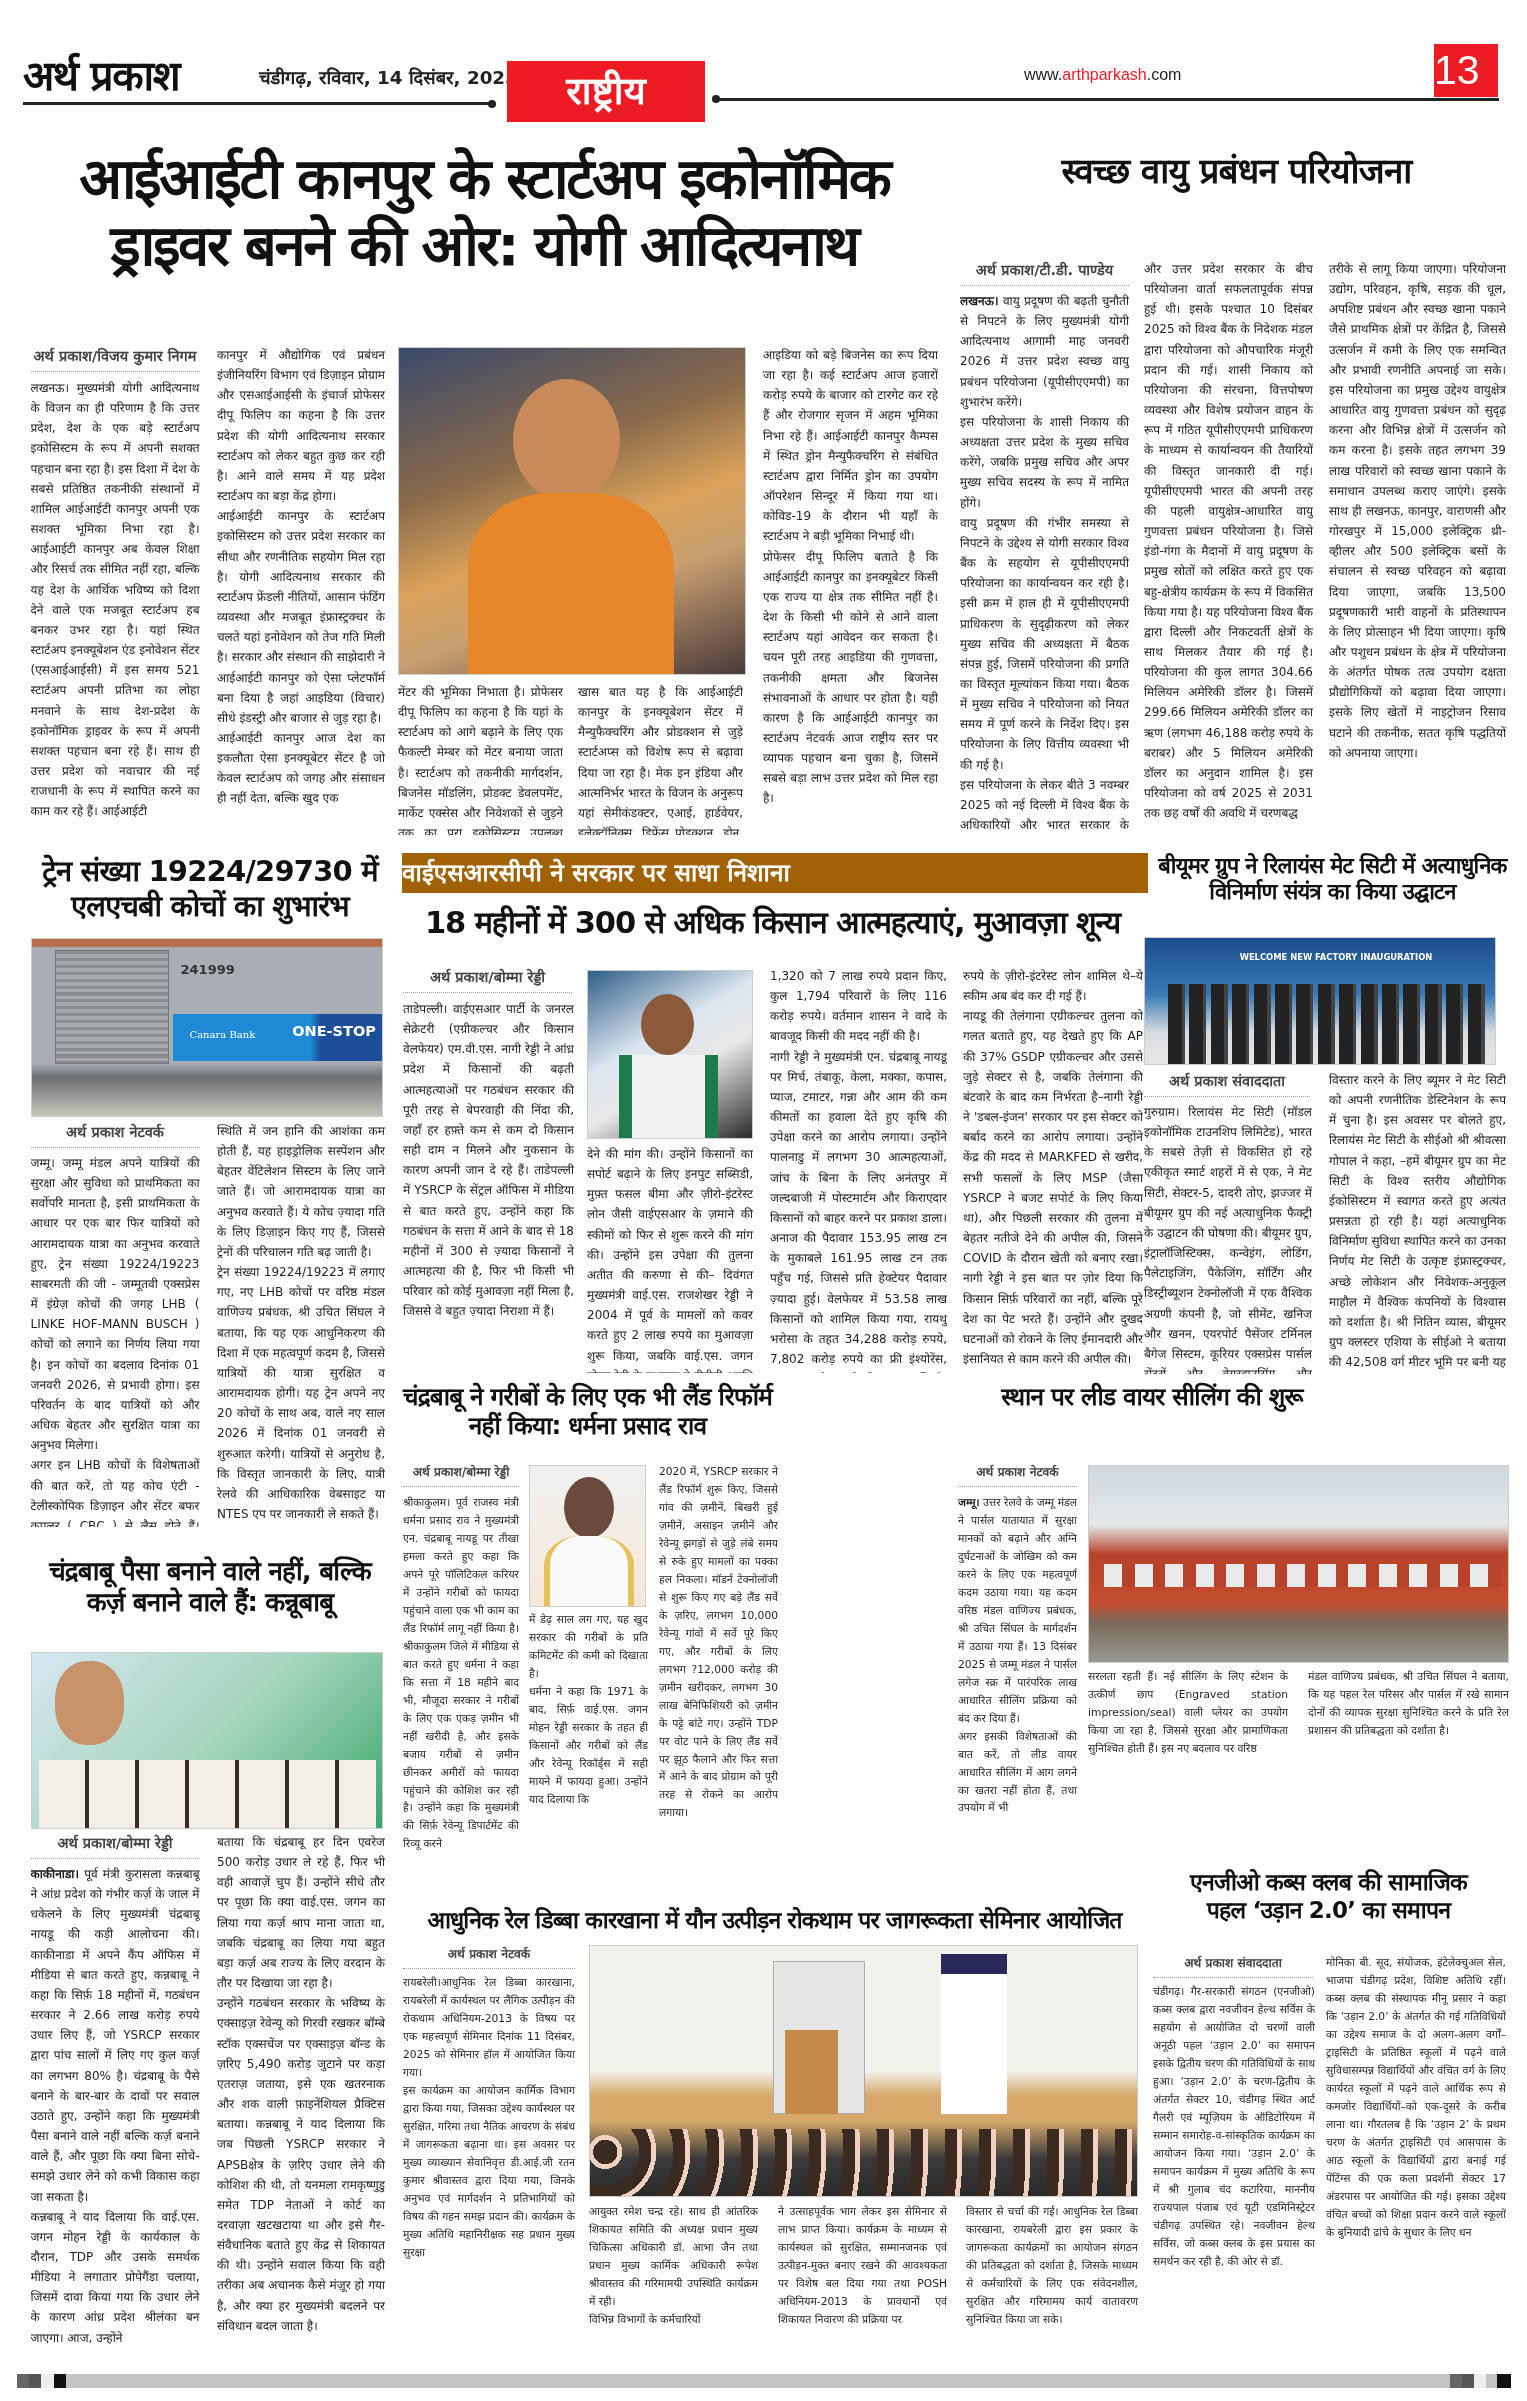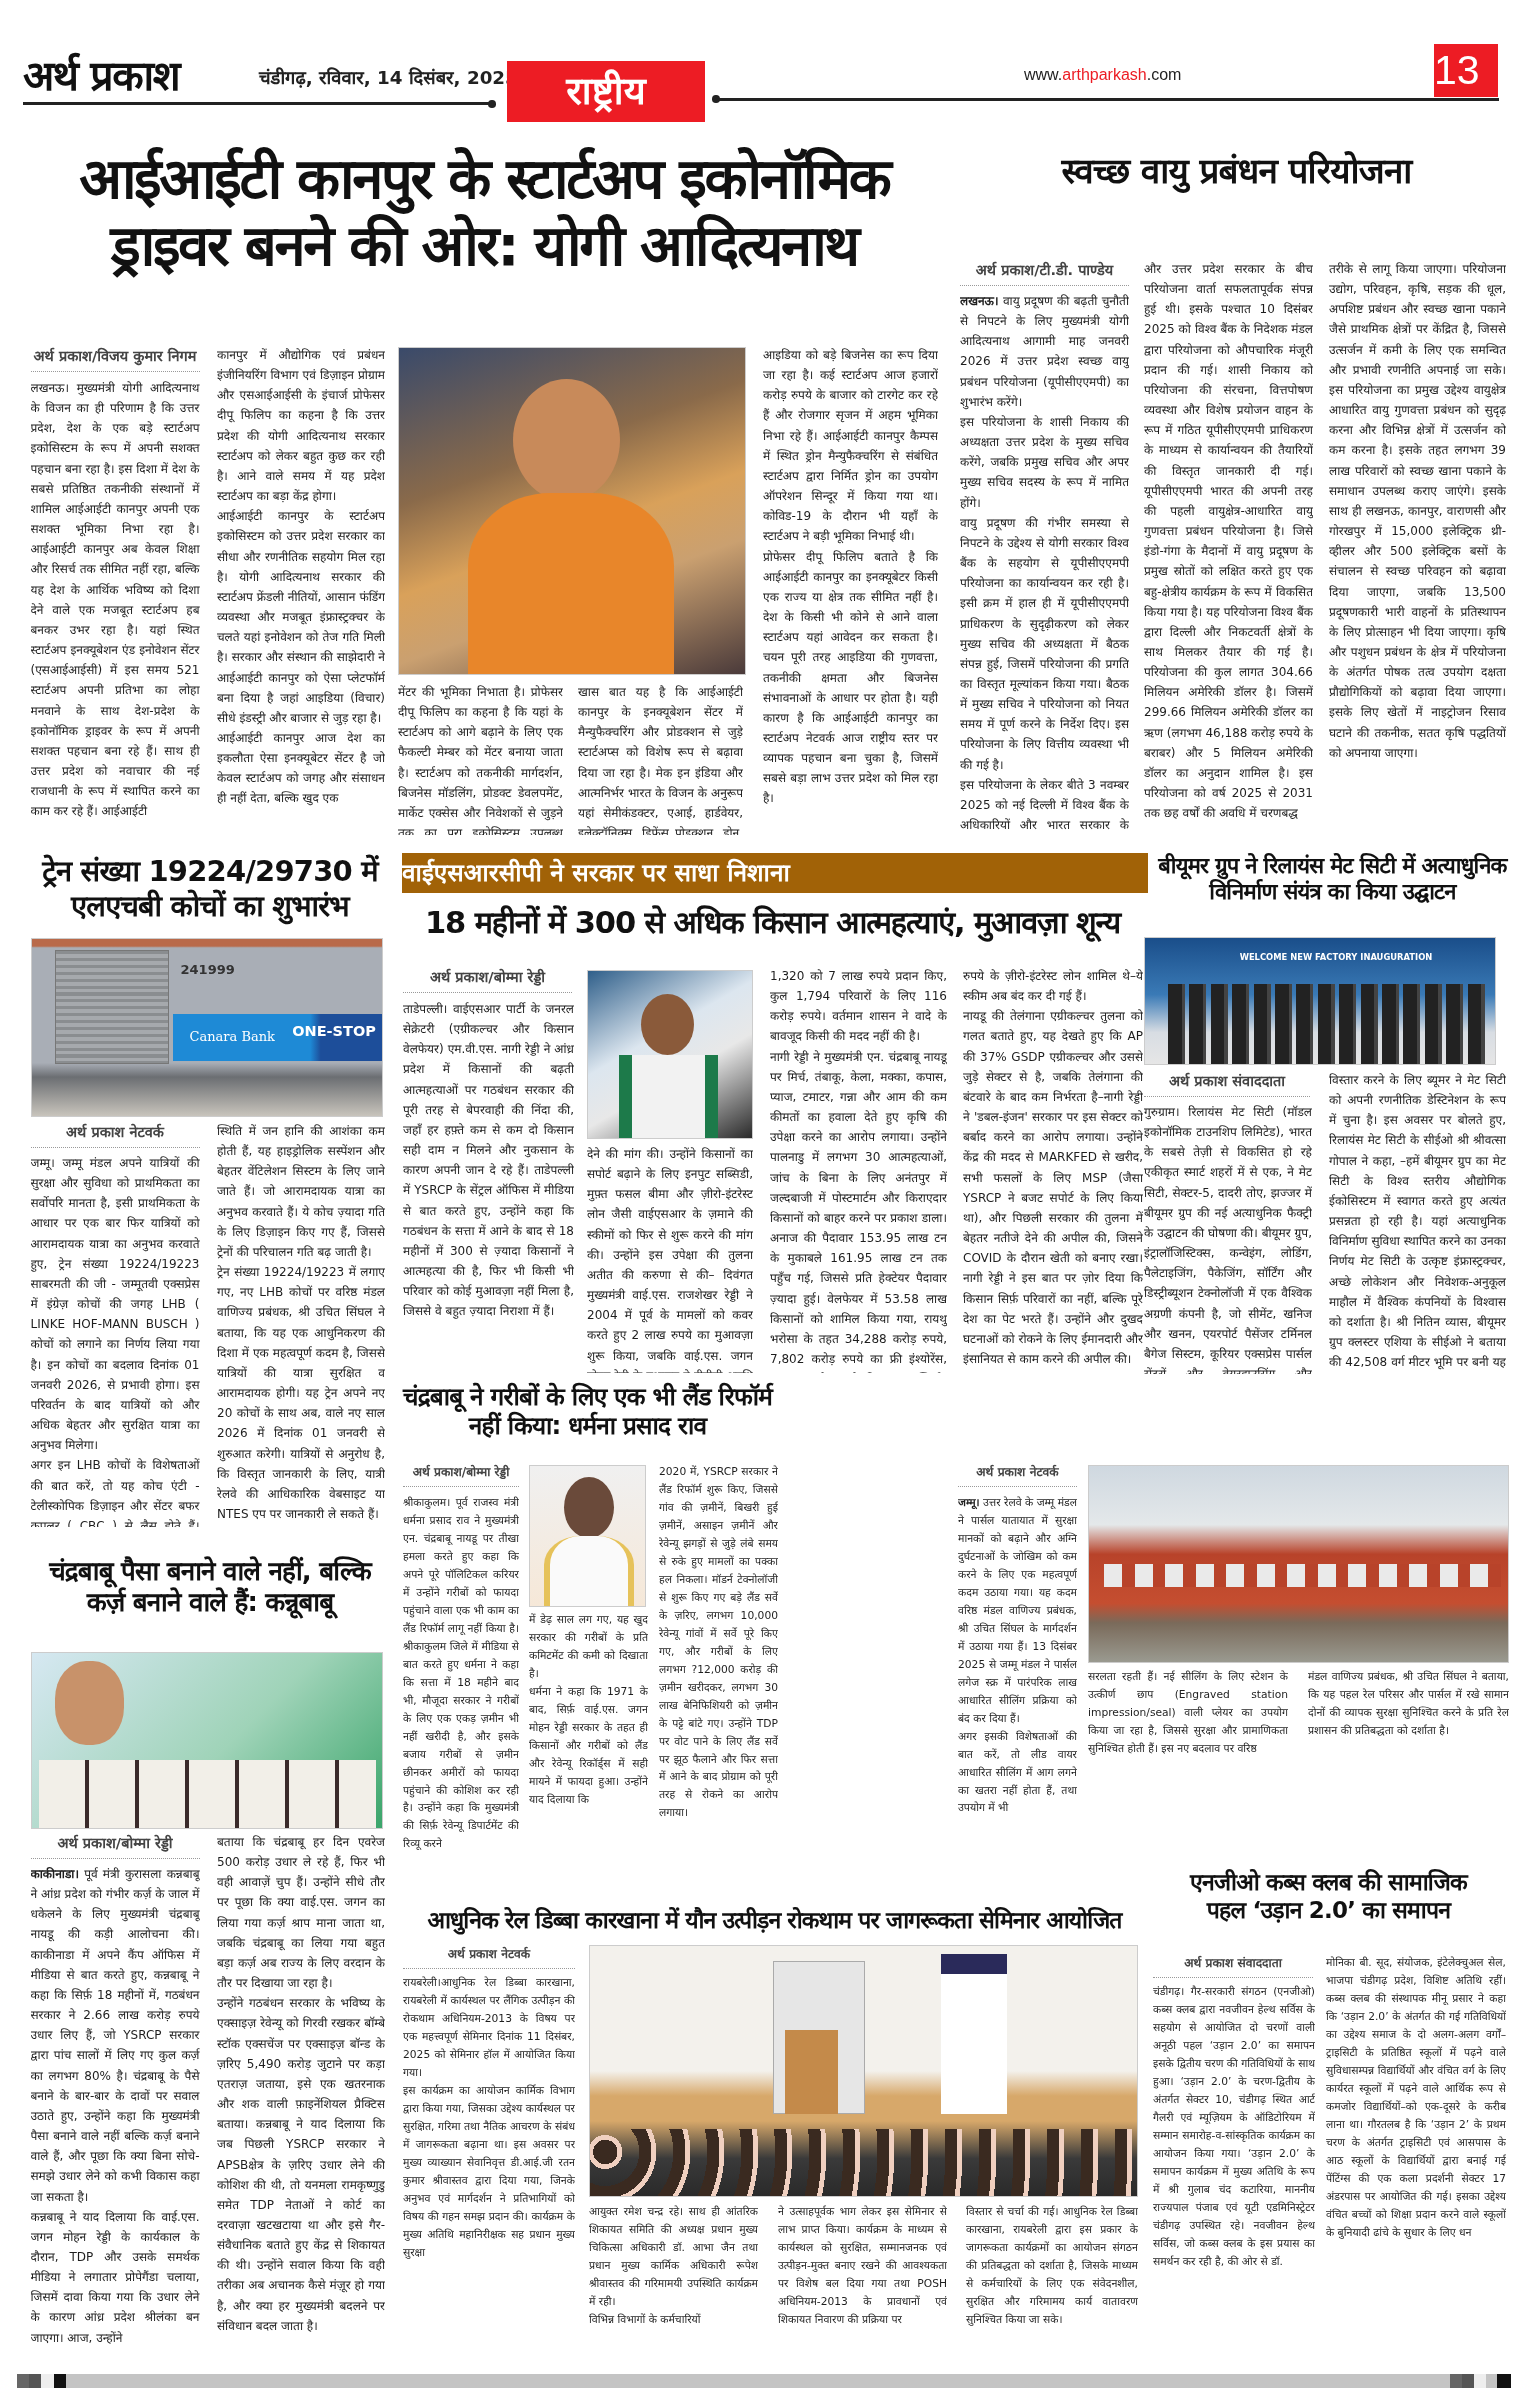--- a/index.html
+++ b/index.html
@@ -68,21 +68,21 @@
 <div class="abs body-text" style="left:1329px;top:259px;width:177px;height:574px;overflow:hidden">तरीके से लागू किया जाएगा। परियोजना उद्योग, परिवहन, कृषि, सड़क की धूल, अपशिष्ट प्रबंधन और स्वच्छ खाना पकाने जैसे प्राथमिक क्षेत्रों पर केंद्रित है, जिससे उत्सर्जन में कमी के लिए एक समन्वित और प्रभावी रणनीति अपनाई जा सके। इस परियोजना का प्रमुख उद्देश्य वायुक्षेत्र आधारित वायु गुणवत्ता प्रबंधन को सुदृढ़ करना और विभिन्न क्षेत्रों में उत्सर्जन को कम करना है। इसके तहत लगभग 39 लाख परिवारों को स्वच्छ खाना पकाने के समाधान उपलब्ध कराए जाएंगे। इसके साथ ही लखनऊ, कानपुर, वाराणसी और गोरखपुर में 15,000 इलेक्ट्रिक थ्री-व्हीलर और 500 इलेक्ट्रिक बसों के संचालन से स्वच्छ परिवहन को बढ़ावा दिया जाएगा, जबकि 13,500 प्रदूषणकारी भारी वाहनों के प्रतिस्थापन के लिए प्रोत्साहन भी दिया जाएगा। कृषि और पशुधन प्रबंधन के क्षेत्र में परियोजना के अंतर्गत पोषक तत्व उपयोग दक्षता प्रौद्योगिकियों को बढ़ावा दिया जाएगा। इसके लिए खेतों में नाइट्रोजन रिसाव घटाने की तकनीक, सतत कृषि पद्धतियों को अपनाया जाएगा।</div>
 
 <div class="abs headline" style="left:30.5px;top:854px;width:359px;font-size:29px;letter-spacing:-0.8px">
   <div>ट्रेन संख्या 19224/29730 में</div>
   <div>एलएचबी कोचों का शुभारंभ</div>
 </div>
 <div class="abs photo" style="left:30.5px;top:938px;width:352px;height:179px;background:linear-gradient(180deg,#b96a4a 0%,#b96a4a 4%,#a9aeb6 5%,#a9aeb6 70%,#6b6e72 78%,#c8c4bc 100%)">
   <div style="position:absolute;left:23px;top:10.7px;width:114px;height:114px;background:repeating-linear-gradient(180deg,#8a8d90 0 3.1px,#a6a9ad 3.1px 6.9px);border:1.5px solid #777"></div>
   <div style="position:absolute;left:149px;top:23px;font-size:13px;font-weight:700;color:#333">241999</div>
   <div style="position:absolute;left:141px;top:75px;width:211px;height:47px;background:linear-gradient(90deg,#1e8ad6 0%,#1e8ad6 65%,#1d4e9a 70%,#1d4e9a 100%)">
-    <span style="position:absolute;left:17px;top:15.3px;font-size:13px;color:#fff;font-family:'DejaVu Serif',serif">Canara Bank</span>
+    <span style="position:absolute;left:17px;top:15.3px;font-size:10px;color:#fff;font-family:'DejaVu Serif',serif">Canara Bank</span>
     <span style="position:absolute;right:7.6px;top:9.2px;font-size:14.5px;font-weight:900;color:#fff">ONE-STOP</span>
   </div>
 </div>
 <div class="abs byline" style="left:30.5px;top:1121px;width:169px">अर्थ प्रकाश नेटवर्क</div>
 <div class="abs body-text" style="left:30.5px;top:1153px;width:169px;height:374px;overflow:hidden;white-space:pre-line">जम्मू। जम्मू मंडल अपने यात्रियों की सुरक्षा और सुविधा को प्राथमिकता का सर्वोपरि मानता है, इसी प्राथमिकता के आधार पर एक बार फिर यात्रियों को आरामदायक यात्रा का अनुभव करवाते हुए, ट्रेन संख्या 19224/19223 साबरमती की जी - जम्मूतवी एक्सप्रेस में इंग्रेज़ कोचों की जगह LHB ( LINKE HOF-MANN BUSCH ) कोचों को लगाने का निर्णय लिया गया है। इन कोचों का बदलाव दिनांक 01 जनवरी 2026, से प्रभावी होगा। इस परिवर्तन के बाद यात्रियों को और अधिक बेहतर और सुरक्षित यात्रा का अनुभव मिलेगा।
 अगर इन LHB कोचों के विशेषताओं की बात करें, तो यह कोच एंटी - टेलीस्कोपिक डिज़ाइन और सेंटर बफर कपलर ( CBC ) से लैस होते हैं। जिनसे दुर्घटना की</div>
 <div class="abs body-text" style="left:217px;top:1121px;width:168px;height:406px;overflow:hidden;white-space:pre-line">स्थिति में जन हानि की आशंका कम होती हैं, यह हाइड्रोलिक सस्पेंशन और बेहतर वेंटिलेशन सिस्टम के लिए जाने जाते हैं। जो आरामदायक यात्रा का अनुभव करवाते हैं। ये कोच ज़्यादा गति के लिए डिज़ाइन किए गए हैं, जिससे ट्रेनों की परिचालन गति बढ़ जाती है।
 ट्रेन संख्या 19224/19223 में लगाए गए, नए LHB कोचों पर वरिष्ठ मंडल वाणिज्य प्रबंधक, श्री उचित सिंघल ने बताया, कि यह एक आधुनिकरण की दिशा में एक महत्वपूर्ण कदम है, जिससे यात्रियों की यात्रा सुरक्षित व आरामदायक होगी। यह ट्रेन अपने नए 20 कोचों के साथ अब, वाले नए साल 2026 में दिनांक 01 जनवरी से शुरुआत करेगी। यात्रियों से अनुरोध है, कि विस्तृत जानकारी के लिए, यात्री रेलवे की आधिकारिक वेबसाइट या NTES एप पर जानकारी ले सकते हैं।</div>
 
 <div class="abs red-banner" style="left:402px;top:853px;width:746px;height:40px;line-height:40px;font-size:24.4px">वाईएसआरसीपी ने सरकार पर साधा निशाना</div>
@@ -133,20 +133,21 @@
 <div class="abs body-text" style="left:403px;top:1494px;width:116px;height:404px;overflow:hidden;font-size:10.7px">श्रीकाकुलम। पूर्व राजस्व मंत्री धर्मना प्रसाद राव ने मुख्यमंत्री एन. चंद्रबाबू नायडू पर तीखा हमला करते हुए कहा कि अपने पूरे पॉलिटिकल करियर में उन्होंने गरीबों को फायदा पहुंचाने वाला एक भी काम का लैंड रिफॉर्म लागू नहीं किया है। श्रीकाकुलम जिले में मीडिया से बात करते हुए धर्मना ने कहा कि सत्ता में 18 महीने बाद भी, मौजूदा सरकार ने गरीबों के लिए एक एकड़ ज़मीन भी नहीं खरीदी है, और इसके बजाय गरीबों से ज़मीन छीनकर अमीरों को फायदा पहुंचाने की कोशिश कर रही है। उन्होंने कहा कि मुख्यमंत्री की सिर्फ़ रेवेन्यू डिपार्टमेंट की रिव्यू करने</div>
 <div class="abs photo" style="left:529px;top:1465px;width:117px;height:142px;background:linear-gradient(180deg,#f0f0f0 0%,#f6e8d8 100%)">
   <div style="position:absolute;left:34px;top:10.7px;width:50px;height:61px;border-radius:50%;background:#6a4a3a"></div>
   <div style="position:absolute;left:13.7px;top:70px;width:90px;height:72px;border-radius:40% 40% 0 0;background:#fafafa;border-left:6.1px solid #e6c25a;border-right:6.1px solid #e6c25a"></div>
 </div>
 <div class="abs body-text" style="left:529px;top:1611px;width:119px;height:287px;overflow:hidden;font-size:10.7px;white-space:pre-line">में डेढ़ साल लग गए, यह खुद सरकार की गरीबों के प्रति कमिटमेंट की कमी को दिखाता है।
 धर्मना ने कहा कि 1971 के बाद, सिर्फ़ वाई.एस. जगन मोहन रेड्डी सरकार के तहत ही किसानों और गरीबों को लैंड और रेवेन्यू रिकॉर्ड्स में सही मायने में फायदा हुआ। उन्होंने याद दिलाया कि</div>
 <div class="abs body-text" style="left:659px;top:1463px;width:119px;height:435px;overflow:hidden;font-size:10.7px">2020 में, YSRCP सरकार ने लैंड रिफॉर्म शुरू किए, जिससे गांव की ज़मीनें, बिखरी हुई ज़मीनें, असाइन ज़मीनें और रेवेन्यू झगड़ों से जुड़े लंबे समय से रुके हुए मामलों का पक्का हल निकला। मॉडर्न टेक्नोलॉजी से शुरू किए गए बड़े लैंड सर्वे के ज़रिए, लगभग 10,000 रेवेन्यू गांवों में सर्वे पूरे किए गए, और गरीबों के लिए लगभग ?12,000 करोड़ की ज़मीन खरीदकर, लगभग 30 लाख बेनिफिशियरी को ज़मीन के पट्टे बांटे गए। उन्होंने TDP पर वोट पाने के लिए लैंड सर्वे पर झूठ फैलाने और फिर सत्ता में आने के बाद प्रोग्राम को पूरी तरह से रोकने का आरोप लगाया।</div>
 
 <div class="abs headline" style="left:786px;top:1382px;width:732px;font-size:24.4px;letter-spacing:-0.8px">
+  <div>स्थान पर लीड वायर सीलिंग की शुरू</div>
 </div>
 <div class="abs byline" style="left:958px;top:1463px;width:119px;font-size:12.2px">अर्थ प्रकाश नेटवर्क</div>
 <div class="abs body-text" style="left:958px;top:1494px;width:119px;height:404px;overflow:hidden;font-size:10.7px;white-space:pre-line"><b>जम्मू।</b> <span>उत्तर रेलवे के जम्मू मंडल ने पार्सल यातायात में सुरक्षा मानकों को बढ़ाने और अग्नि दुर्घटनाओं के जोखिम को कम करने के लिए एक महत्वपूर्ण कदम उठाया गया। यह कदम वरिष्ठ मंडल वाणिज्य प्रबंधक, श्री उचित सिंघल के मार्गदर्शन में उठाया गया हैं। 13 दिसंबर 2025 से जम्मू मंडल ने पार्सल लगेज स्क्र में पारंपरिक लाख आधारित सीलिंग प्रक्रिया को बंद कर दिया हैं।
 अगर इसकी विशेषताओं की बात करें, तो लीड वायर आधारित सीलिंग में आग लगने का खतरा नहीं होता हैं, तथा उपयोग में भी</span></div>
 <div class="abs photo" style="left:1088px;top:1465px;width:421px;height:198px;background:linear-gradient(180deg,#cfd8e0 0%,#e4e8ea 30%,#b8432a 45%,#c54e30 70%,#7a6a5a 80%,#9a9a90 100%)">
   <div style="position:absolute;left:15.3px;top:98px;width:397px;height:23px;background:repeating-linear-gradient(90deg,#eaeaea 0 18.3px,#b8432a 18.3px 30.5px)"></div>
 </div>
 <div class="abs body-text" style="left:1088px;top:1668px;width:200px;height:229px;overflow:hidden;font-size:10.7px">सरलता रहती हैं। नई सीलिंग के लिए स्टेशन के उत्कीर्ण छाप (Engraved station impression/seal) वाली प्लेयर का उपयोग किया जा रहा है, जिससे सुरक्षा और प्रामाणिकता सुनिश्चित होती हैं। इस नए बदलाव पर वरिष्ठ</div>
 <div class="abs body-text" style="left:1308px;top:1668px;width:201px;height:229px;overflow:hidden;font-size:10.7px">मंडल वाणिज्य प्रबंधक, श्री उचित सिंघल ने बताया, कि यह पहल रेल परिसर और पार्सल में रखे सामान दोनों की व्यापक सुरक्षा सुनिश्चित करने के प्रति रेल प्रशासन की प्रतिबद्धता को दर्शाता है।</div>
 

